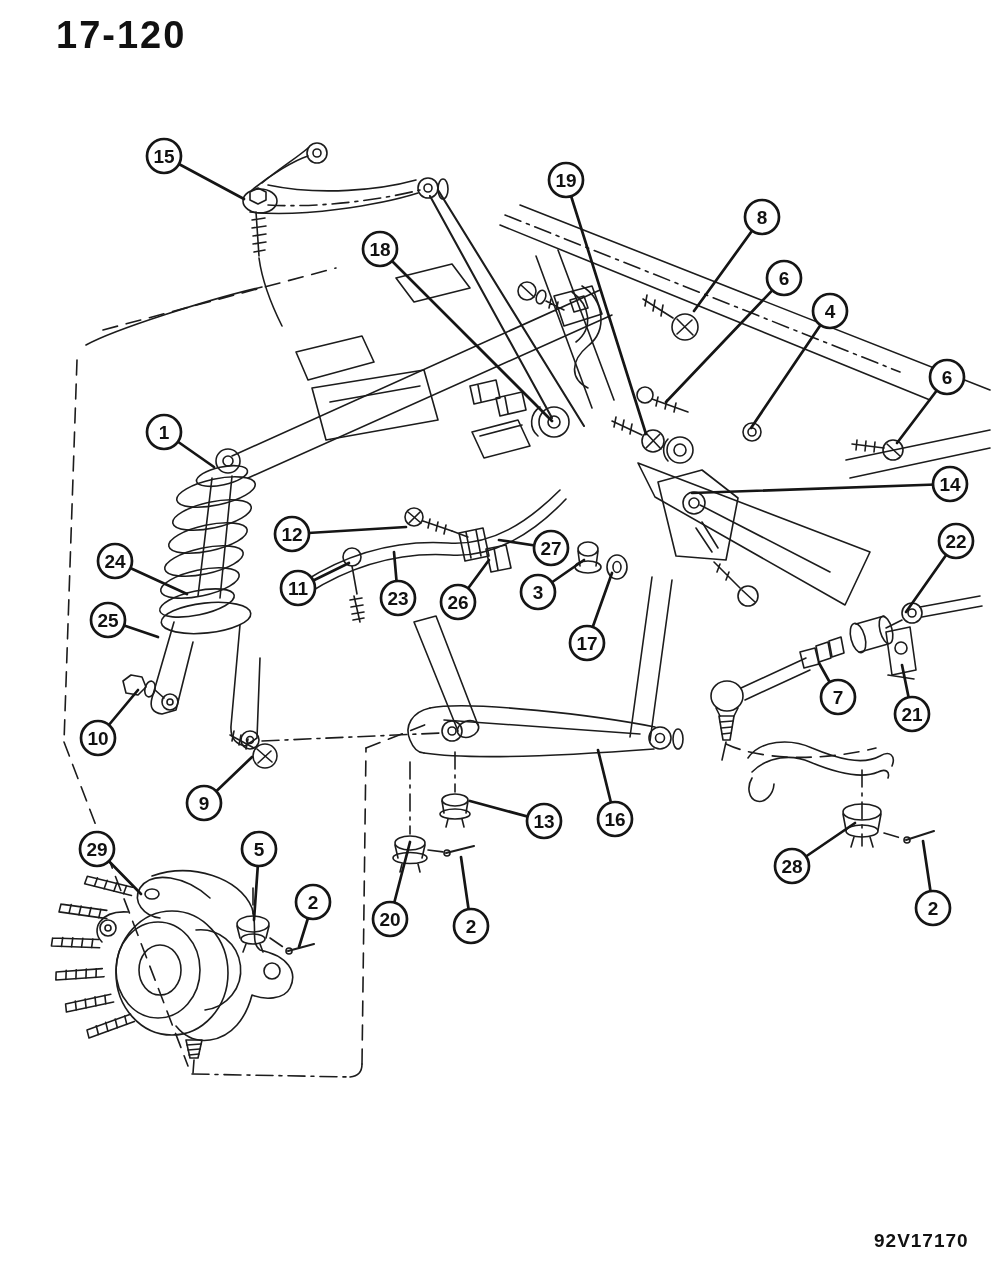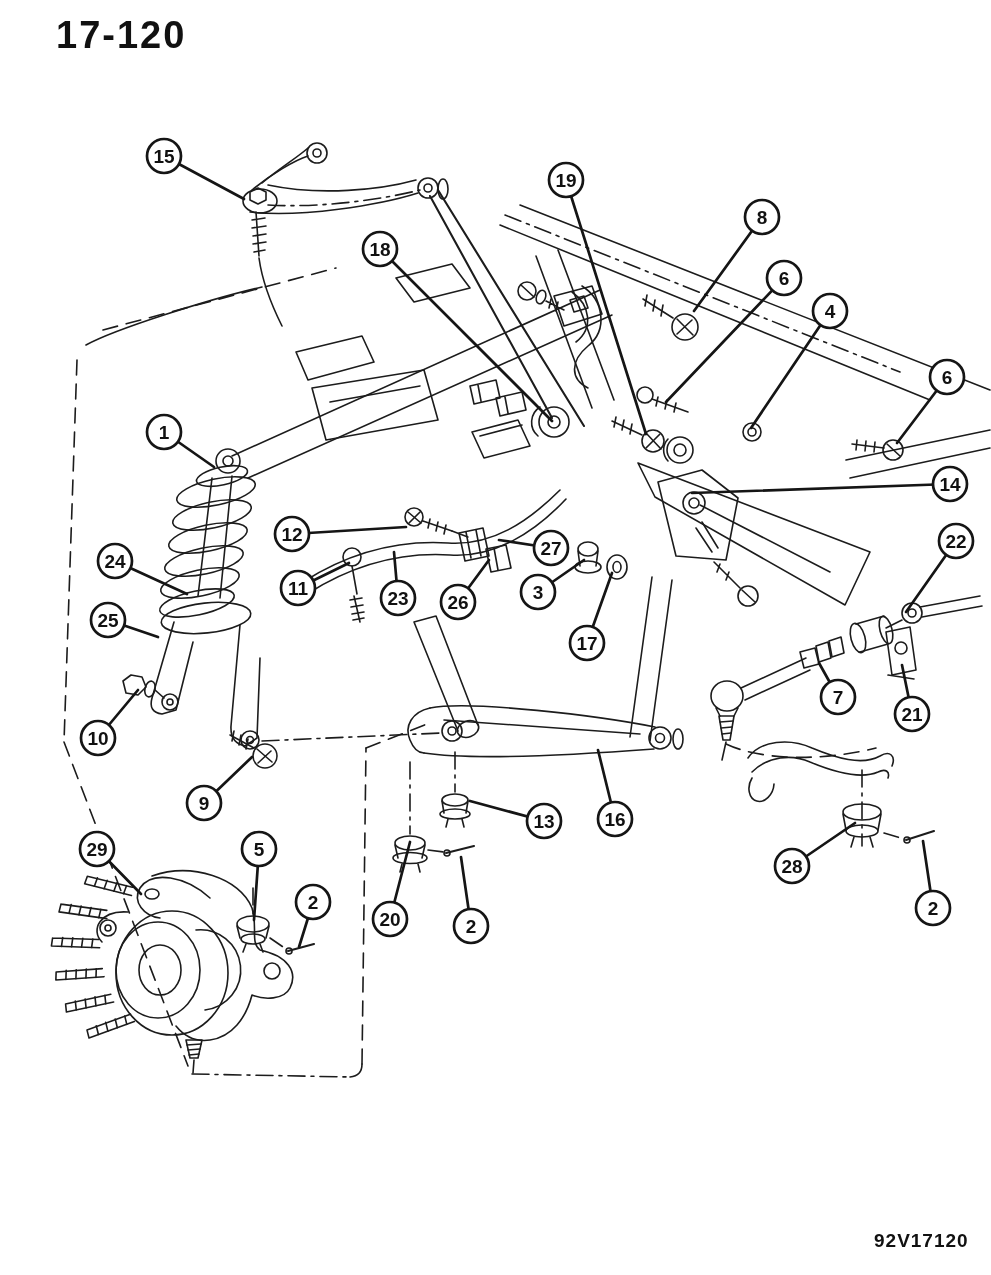--- a/index.html
+++ b/index.html
@@ -470,16 +470,16 @@
         </g>
         <g>
           <line x1="933" y1="908" x2="923" y2="841" class="leader"></line>
           <circle cx="933" cy="908" r="17" class="c-circle"></circle>
           <text x="933" y="914.84" class="c-num">2</text>
         </g>
       </g>
   </svg>
 
   <div id="fig-footer">
-    <span>92V17</span><span>120</span>
+    <span>92V17</span><span>170</span>
   </div>
 
 </div>
 
 </body></html>

